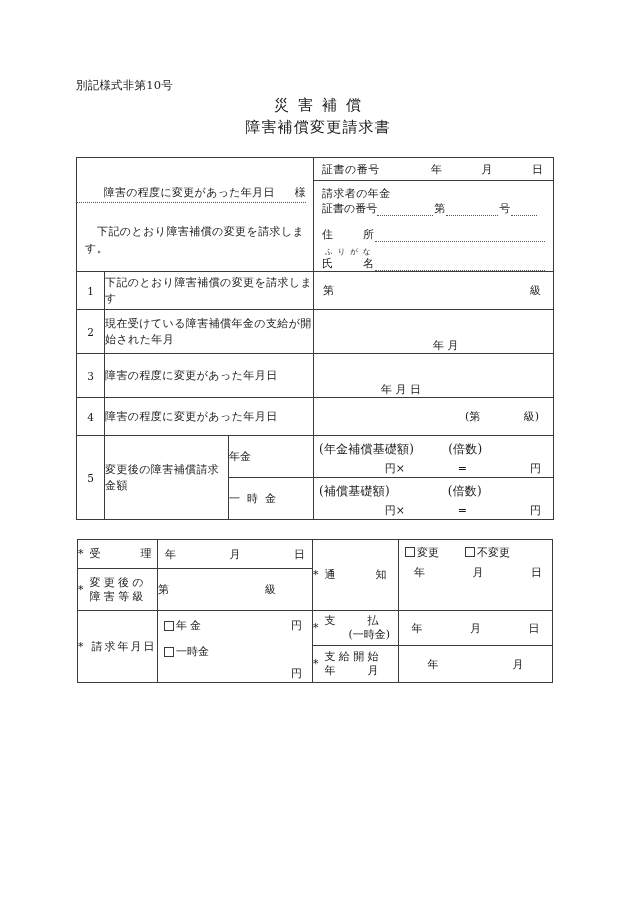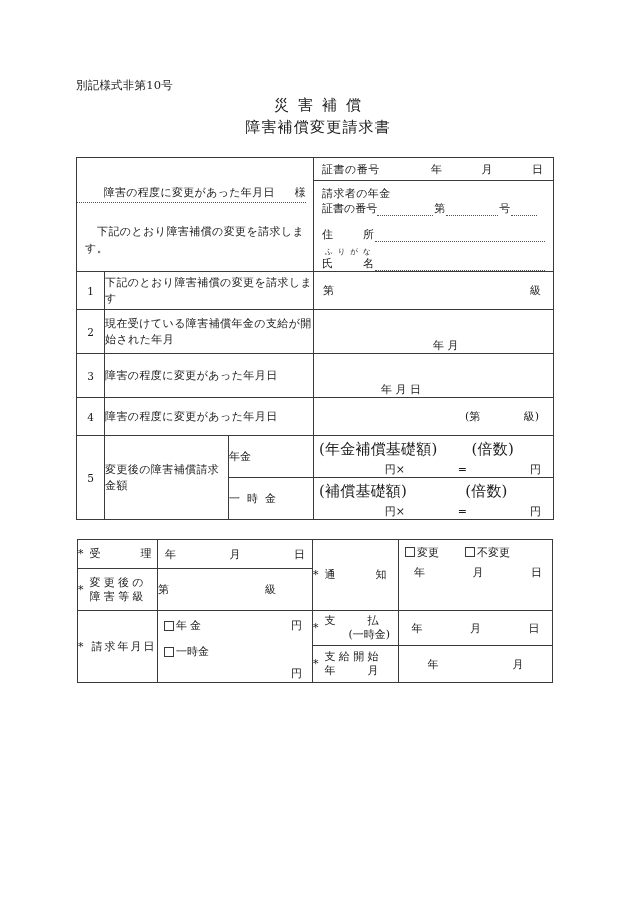--- a/index.html
+++ b/index.html
@@ -217,21 +217,21 @@
     padding: 0 9px;
   }
   .kind-spread {
     display: flex;
     justify-content: space-between;
   }
   .amount-cell { height: 41px; vertical-align: top; }
   .amount-top {
     display: flex;
     padding: 4px 0 0 5px;
-    font-size: 15px;
+    font-size: 12px;
     letter-spacing: 0.2px;
   }
   .amount-top .gap { width: 34px; }
   .amount-bottom {
     display: flex;
     justify-content: flex-end;
     padding: 3px 12px 0 0;
     font-size: 11px;
   }
   .calc-grid {

